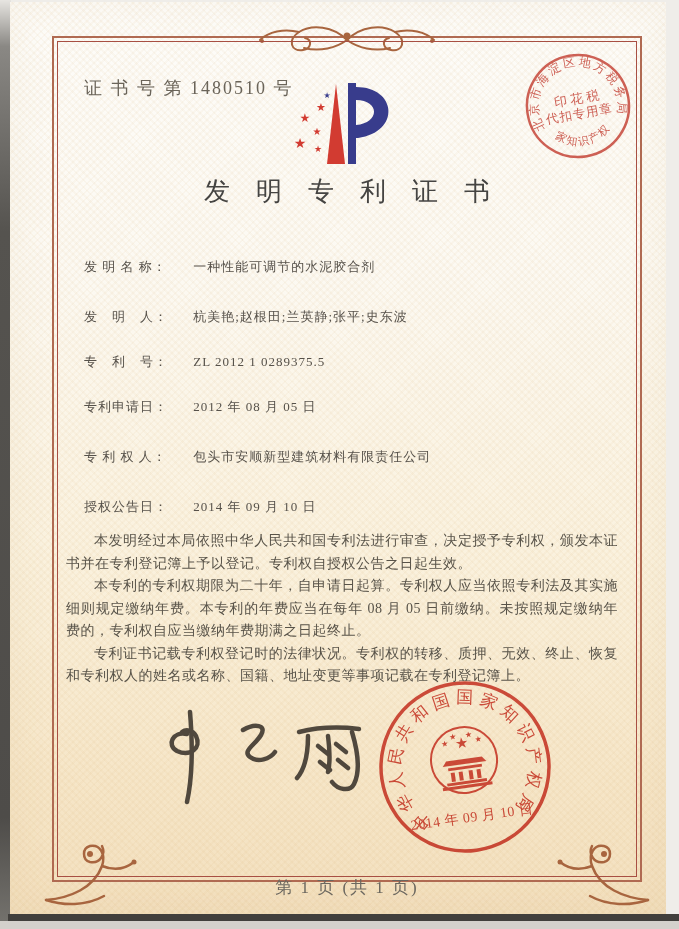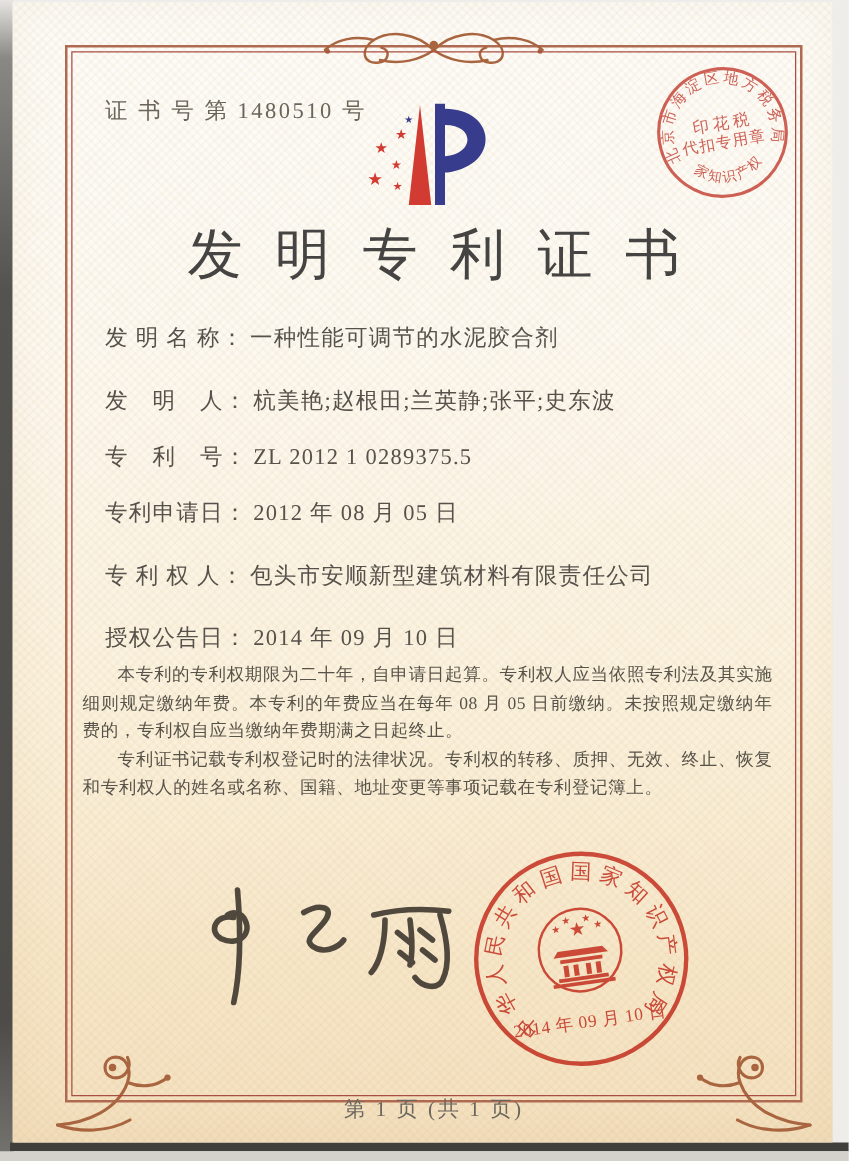--- a/index.html
+++ b/index.html
@@ -35,24 +35,24 @@
   .ornament-corner{position:absolute;}
   .ornament-corner.left{left:-16px;top:798px;}
   .ornament-corner.right{right:-16px;top:798px;transform:scaleX(-1);}
 
   .cert-no{position:absolute;left:30px;top:38px;font-size:18px;color:#6a6459;letter-spacing:2px;}
 
   .logo{position:absolute;left:233px;top:40px;}
 
   .title{
     position:absolute;left:0;right:0;top:136px;text-align:center;
-    font-size:44px;color:#454442;letter-spacing:26px;text-indent:26px;font-weight:500;
-  }
-
-  .field{position:absolute;left:30px;right:26px;font-size:18px;color:#56514a;white-space:nowrap;}
+    font-size:26px;color:#454442;letter-spacing:26px;text-indent:26px;font-weight:500;
+  }
+
+  .field{position:absolute;left:30px;right:26px;font-size:13px;color:#56514a;white-space:nowrap;}
   .field .lbl{display:inline-block;min-width:106px;letter-spacing:1px;}
   .field .val{letter-spacing:1px;}
   .f1{top:220px}.f2{top:270px}.f3{top:315px}.f4{top:360px}.f5{top:410px}.f6{top:460px}
 
   .body-text{position:absolute;left:12px;top:492px;width:552px;font-size:14px;line-height:22.5px;
     color:#585349;text-align:justify;}
   .body-text p{margin:0;text-indent:2em;letter-spacing:0.5px;}
 
   .signer{position:absolute;left:30px;top:702px;font-size:15.5px;color:#423d36;letter-spacing:3px;line-height:33px;}
   .signature{position:absolute;left:95px;top:668px;}
@@ -145,20 +145,21 @@
     <div class="field f5">
       <span class="lbl">专 利 权 人：</span>
       <span class="val">包头市安顺新型建筑材料有限责任公司</span>
     </div>
     <div class="field f6">
       <span class="lbl">授权公告日：</span>
       <span class="val">2014 年 09 月 10 日</span>
     </div>
 
     <div class="body-text">
+      <p>本发明经过本局依照中华人民共和国专利法进行审查，决定授予专利权，颁发本证书并在专利登记簿上予以登记。专利权自授权公告之日起生效。</p>
       <p>本专利的专利权期限为二十年，自申请日起算。专利权人应当依照专利法及其实施细则规定缴纳年费。本专利的年费应当在每年 08 月 05 日前缴纳。未按照规定缴纳年费的，专利权自应当缴纳年费期满之日起终止。</p>
       <p>专利证书记载专利权登记时的法律状况。专利权的转移、质押、无效、终止、恢复和专利权人的姓名或名称、国籍、地址变更等事项记载在专利登记簿上。</p>
     </div>
 
 
     <svg class="signature" width="235" height="102" viewBox="0 0 235 102">
       <g stroke="#3a332b" stroke-width="4.5" fill="none" stroke-linecap="round" opacity="0.88">
         <path d="M38,28 C24,25 17,39 28,45 C41,51 53,42 47,30 C44,24 37,23 33,26"></path>
         <path d="M41,6 C43,30 45,64 38,96"></path>
         <path d="M94,24 C106,17 118,19 112,29 C106,39 93,45 101,51 C109,57 121,53 126,46"></path>

